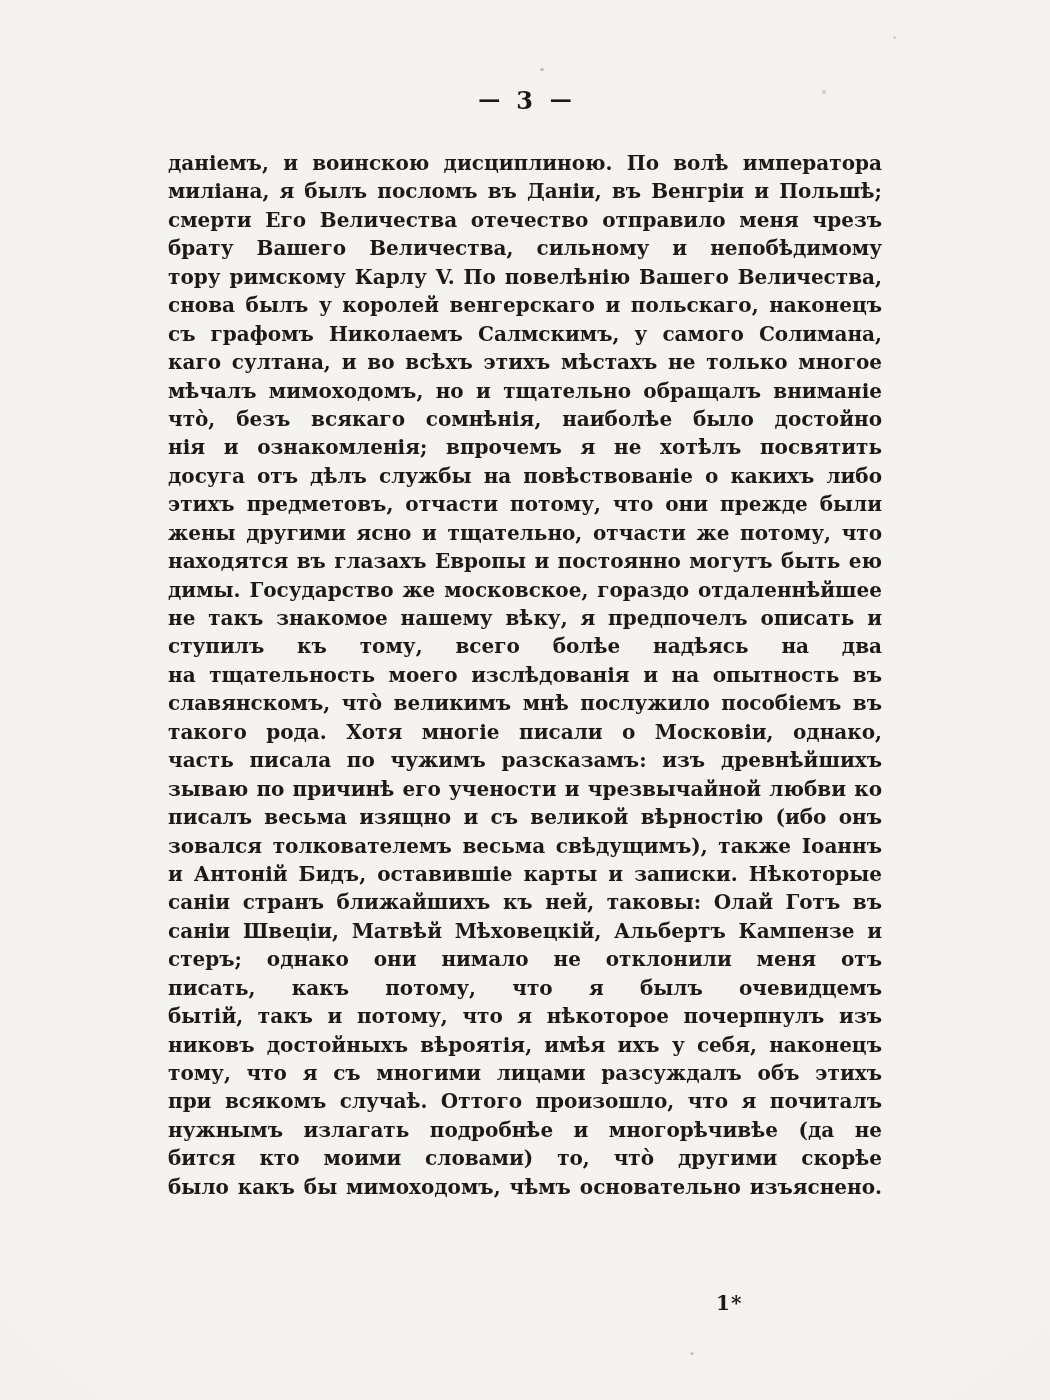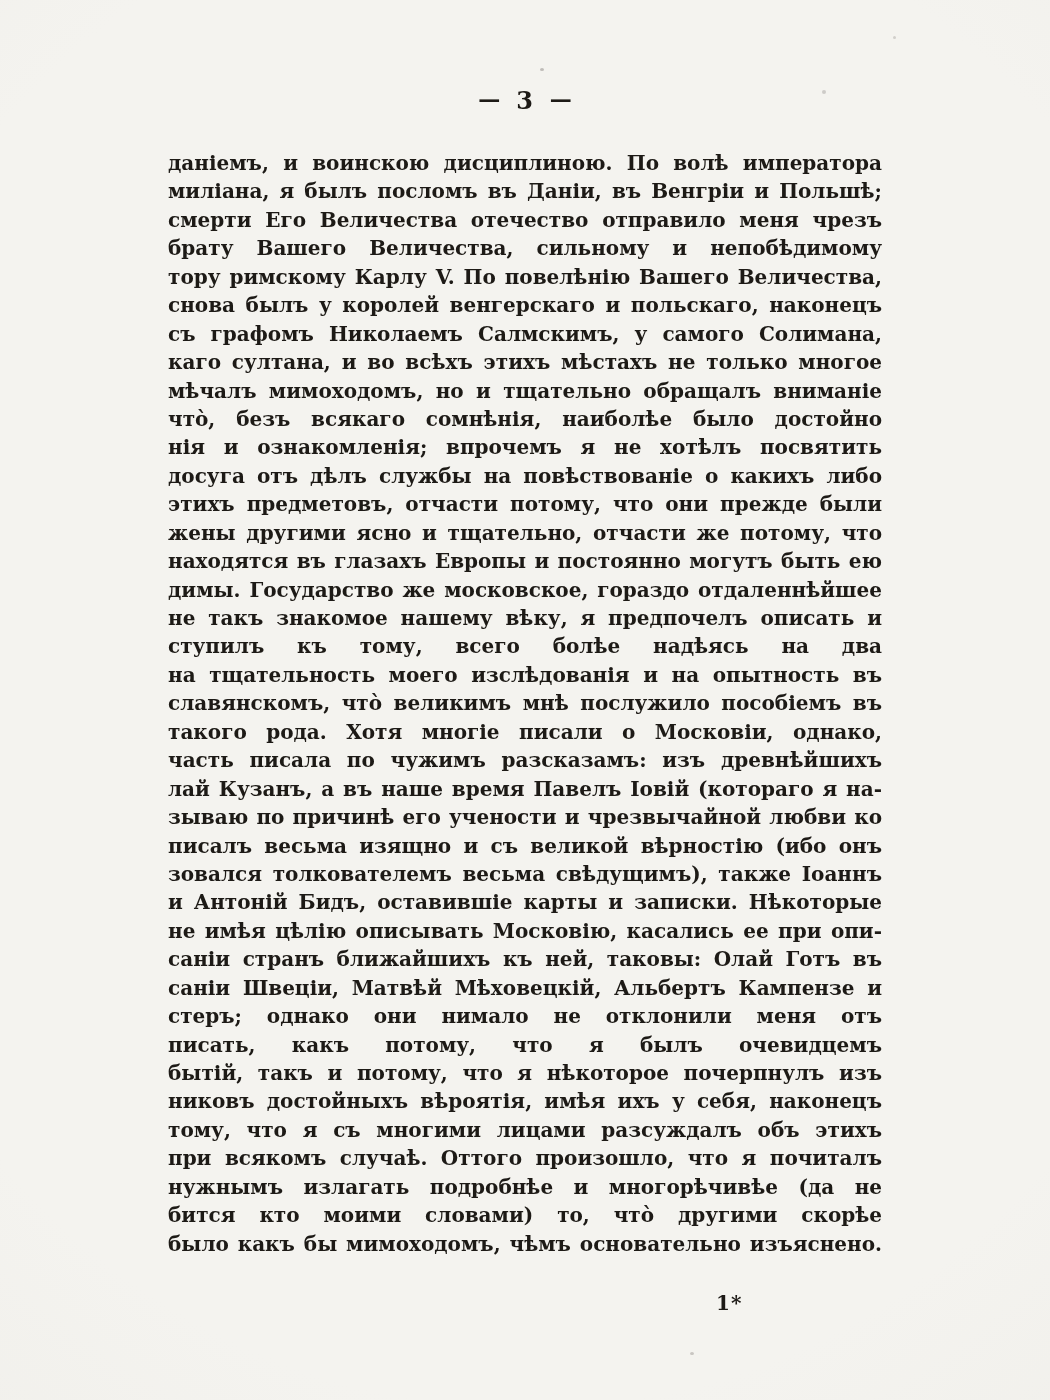--- a/index.html
+++ b/index.html
@@ -106,26 +106,24 @@
       <div class="line">этихъ предметовъ, отчасти потому, что они прежде были изло-</div>
       <div class="line">жены другими ясно и тщательно, отчасти же потому, что они</div>
       <div class="line">находятся въ глазахъ Европы и постоянно могутъ быть ею ви-</div>
       <div class="line">димы. Государство же московское, гораздо отдаленнѣйшее и</div>
       <div class="line">не такъ знакомое нашему вѣку, я предпочелъ описать и при-</div>
       <div class="line">ступилъ къ тому, всего болѣе надѣясь на два обстоятельства:</div>
       <div class="line">на тщательность моего изслѣдованія и на опытность въ языкѣ</div>
       <div class="line">славянскомъ, что̀ великимъ мнѣ послужило пособіемъ въ трудѣ</div>
       <div class="line">такого рода. Хотя многіе писали о Московіи, однако, бо̀льшая</div>
       <div class="line">часть писала по чужимъ разсказамъ: изъ древнѣйшихъ Нико-</div>
-      <div class="line">лай Кузанъ, а въ наше время Павелъ Іовій (котораго я на-</div>
       <div class="line">зываю по причинѣ его учености и чрезвычайной любви ко мнѣ)</div>
       <div class="line">писалъ весьма изящно и съ великой вѣрностію (ибо онъ поль-</div>
       <div class="line">зовался толкователемъ весьма свѣдущимъ), также Іоаннъ Фабри</div>
       <div class="line">и Антоній Бидъ, оставившіе карты и записки. Нѣкоторые же,</div>
-      <div class="line">не имѣя цѣлію описывать Московію, касались ее при опи-</div>
       <div class="line">саніи странъ ближайшихъ къ ней, таковы: Олай Готъ въ опи-</div>
       <div class="line">саніи Швеціи, Матвѣй Мѣховецкій, Альбертъ Кампензе и Мин-</div>
       <div class="line">стеръ; однако они нимало не отклонили меня отъ намѣренія</div>
       <div class="line">писать, какъ потому, что я былъ очевидцемъ описываемыхъ со-</div>
       <div class="line">бытій, такъ и потому, что я нѣкоторое почерпнулъ изъ источ-</div>
       <div class="line">никовъ достойныхъ вѣроятія, имѣя ихъ у себя, наконецъ по-</div>
       <div class="line">тому, что я съ многими лицами разсуждалъ объ этихъ дѣлахъ</div>
       <div class="line">при всякомъ случаѣ. Оттого произошло, что я почиталъ иногда</div>
       <div class="line">нужнымъ излагать подробнѣе и многорѣчивѣе (да не оскор-</div>
       <div class="line">бится кто моими словами) то, что̀ другими скорѣе замѣчено</div>

